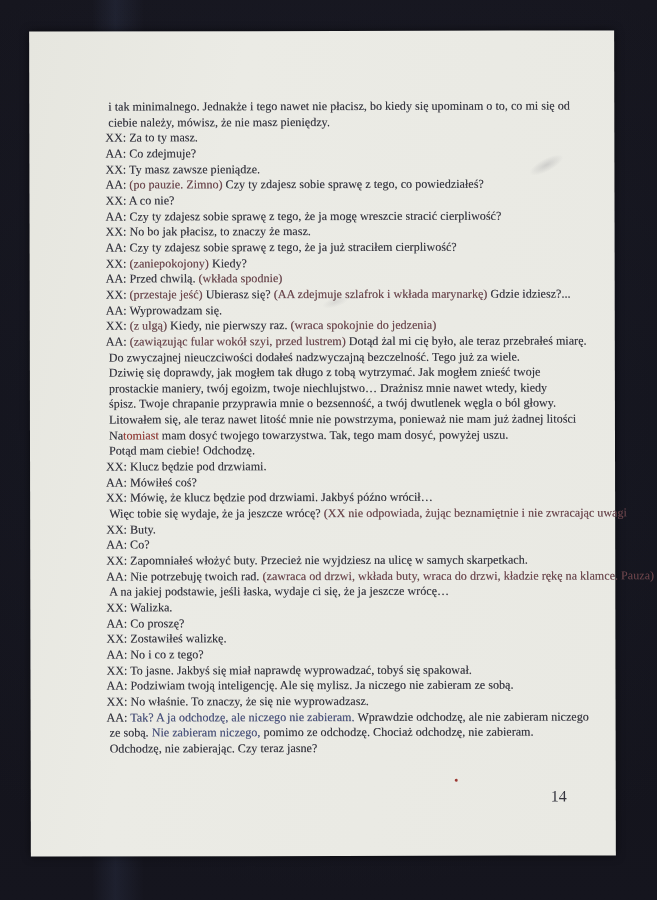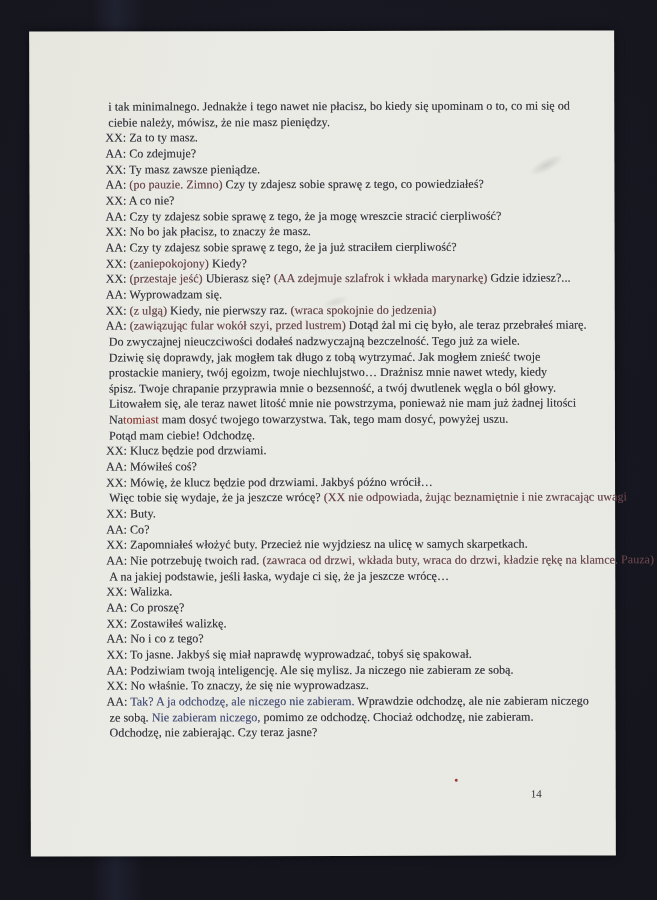--- a/index.html
+++ b/index.html
@@ -58,23 +58,23 @@
   .line.spk  { padding-left: 0; margin-left: 24px; }
   .line.cont2 { padding-left: 36px; }
   .seg-stage {
     font-size: 12px;
     color: var(--stage, #70454b);
   }
   .seg-blue { color: var(--blue, #475180); }
   .seg-red  { color: var(--red, #9c3832); }
   .pagenum {
     position: absolute;
-    left: 500px;
+    left: 520px;
     top: 757px;
-    font-size: 11px;
+    font-size: 16px;
     color: var(--ink, #34343e);
   }
   .rdot {
     position: absolute;
     left: 424px;
     top: 748px;
     width: 3px;
     height: 3px;
     border-radius: 50%;
     background: var(--red, #a23a2c);
@@ -111,20 +111,21 @@
         <div class="line cont"><span class="seg-normal">ciebie należy, mówisz, że nie masz pieniędzy.</span></div>
         <div class="line spk"><span class="seg-normal">XX: Za to ty masz.</span></div>
         <div class="line spk"><span class="seg-normal">AA: Co zdejmuje?</span></div>
         <div class="line spk"><span class="seg-normal">XX: Ty masz zawsze pieniądze.</span></div>
         <div class="line spk"><span class="seg-normal">AA: </span><span class="seg-stage">(po pauzie. Zimno) </span><span class="seg-normal">Czy ty zdajesz sobie sprawę z tego, co powiedziałeś?</span></div>
         <div class="line spk"><span class="seg-normal">XX: A co nie?</span></div>
         <div class="line spk"><span class="seg-normal">AA: Czy ty zdajesz sobie sprawę z tego, że ja mogę wreszcie stracić cierpliwość?</span></div>
         <div class="line spk"><span class="seg-normal">XX: No bo jak płacisz, to znaczy że masz.</span></div>
         <div class="line spk"><span class="seg-normal">AA: Czy ty zdajesz sobie sprawę z tego, że ja już straciłem cierpliwość?</span></div>
         <div class="line spk"><span class="seg-normal">XX: </span><span class="seg-stage">(zaniepokojony) </span><span class="seg-normal">Kiedy?</span></div>
+        <div class="line spk"><span class="seg-normal">AA: Przed chwilą. </span><span class="seg-stage">(wkłada spodnie)</span></div>
         <div class="line spk"><span class="seg-normal">XX: </span><span class="seg-stage">(przestaje jeść) </span><span class="seg-normal">Ubierasz się? </span><span class="seg-stage">(AA zdejmuje szlafrok i wkłada marynarkę) </span><span class="seg-normal">Gdzie idziesz?...</span></div>
         <div class="line spk"><span class="seg-normal">AA: Wyprowadzam się.</span></div>
         <div class="line spk"><span class="seg-normal">XX: </span><span class="seg-stage">(z ulgą) </span><span class="seg-normal">Kiedy, nie pierwszy raz. </span><span class="seg-stage">(wraca spokojnie do jedzenia)</span></div>
         <div class="line spk"><span class="seg-normal">AA: </span><span class="seg-stage">(zawiązując fular wokół szyi, przed lustrem) </span><span class="seg-normal">Dotąd żal mi cię było, ale teraz przebrałeś miarę.</span></div>
         <div class="line cont"><span class="seg-normal">Do zwyczajnej nieuczciwości dodałeś nadzwyczajną bezczelność. Tego już za wiele.</span></div>
         <div class="line cont"><span class="seg-normal">Dziwię się doprawdy, jak mogłem tak długo z tobą wytrzymać. Jak mogłem znieść twoje</span></div>
         <div class="line cont"><span class="seg-normal">prostackie maniery, twój egoizm, twoje niechlujstwo… Drażnisz mnie nawet wtedy, kiedy</span></div>
         <div class="line cont"><span class="seg-normal">śpisz. Twoje chrapanie przyprawia mnie o bezsenność, a twój dwutlenek węgla o ból głowy.</span></div>
         <div class="line cont"><span class="seg-normal">Litowałem się, ale teraz nawet litość mnie nie powstrzyma, ponieważ nie mam już żadnej litości</span></div>
         <div class="line cont"><span class="seg-normal">Na</span><span class="seg-red">tomiast</span><span class="seg-normal"> mam dosyć twojego towarzystwa. Tak, tego mam dosyć, powyżej uszu.</span></div>

